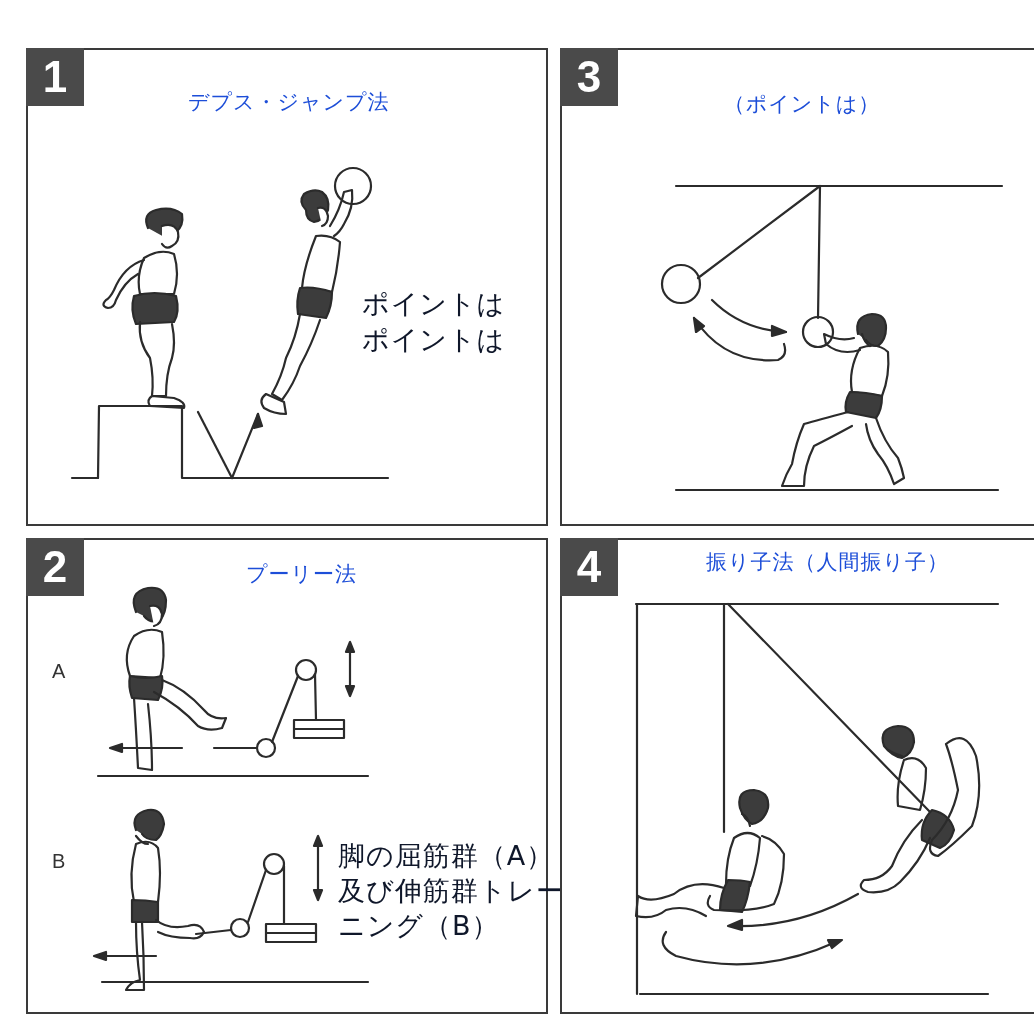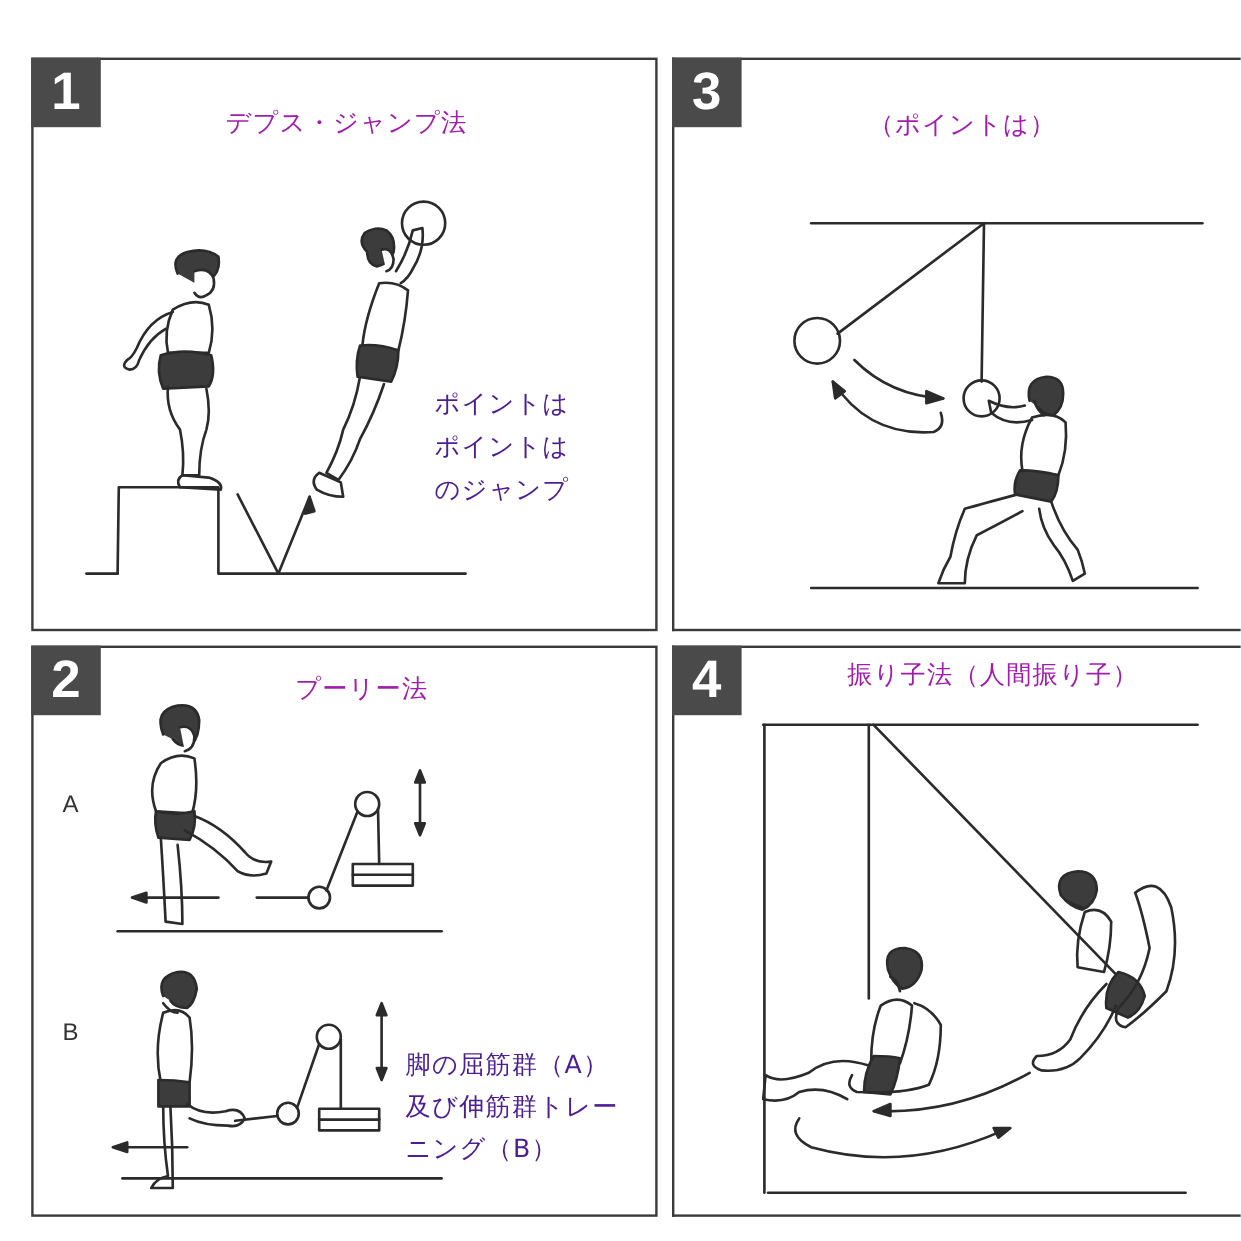--- a/index.html
+++ b/index.html
@@ -10,38 +10,37 @@
   .panel {
     position: absolute; border: 2px solid #3a3a3a; background: #fff; box-sizing: border-box;
   }
   .panel.open-right { border-right: none; }
   .badge {
     position: absolute; left: -2px; top: -2px; width: 58px; height: 58px;
     background: #4a4a4a; color: #fff; font-family: "Liberation Sans", sans-serif;
     font-weight: bold; font-size: 44px; line-height: 58px; text-align: center;
   }
   .title {
-    position: absolute; font-size: 21px; color: #a21caf; white-space: nowrap; text-align: center;
+    position: absolute; font-size: 21px; color: #1d4ed8; white-space: nowrap; text-align: center;
     letter-spacing: 1px;
   }
-  .note { position: absolute; font-size: 21px; line-height: 36px; color: #4c1d95; white-space: nowrap; letter-spacing: 1px; margin-top: 32px; }
+  .note { position: absolute; font-size: 27px; line-height: 36px; color: #0f172a; white-space: nowrap; letter-spacing: 1px; }
   .sublabel { position: absolute; font-family: "Liberation Sans", sans-serif; font-size: 20px; color: #333; }
   svg.art { position: absolute; left: 0; top: 0; overflow: visible; }
   svg.art * { vector-effect: non-scaling-stroke; }
 </style>
 </head>
 <body>
 
 <div class="panel" style="left:26px; top:48px; width:522px; height:478px;">
   <div class="badge">1</div>
   <div class="title" style="left:160px; top:38px;">デプス・ジャンプ法</div>
   <div class="note" style="left:334px; top:236px;">
     <div>ポイントは</div>
     <div>ポイントは</div>
-    <div>のジャンプ</div>
   </div>
   <svg class="art" width="522" height="478">
     <g fill="none" stroke="#2b2b2b" stroke-width="2.2" stroke-linecap="round" stroke-linejoin="round">
 
       <g>
         <line x1="44" y1="428" x2="70" y2="428"></line>
         <polyline points="70,428 71,356 154,356 154,428 360,428"></polyline>
       </g>
 
       <g>

